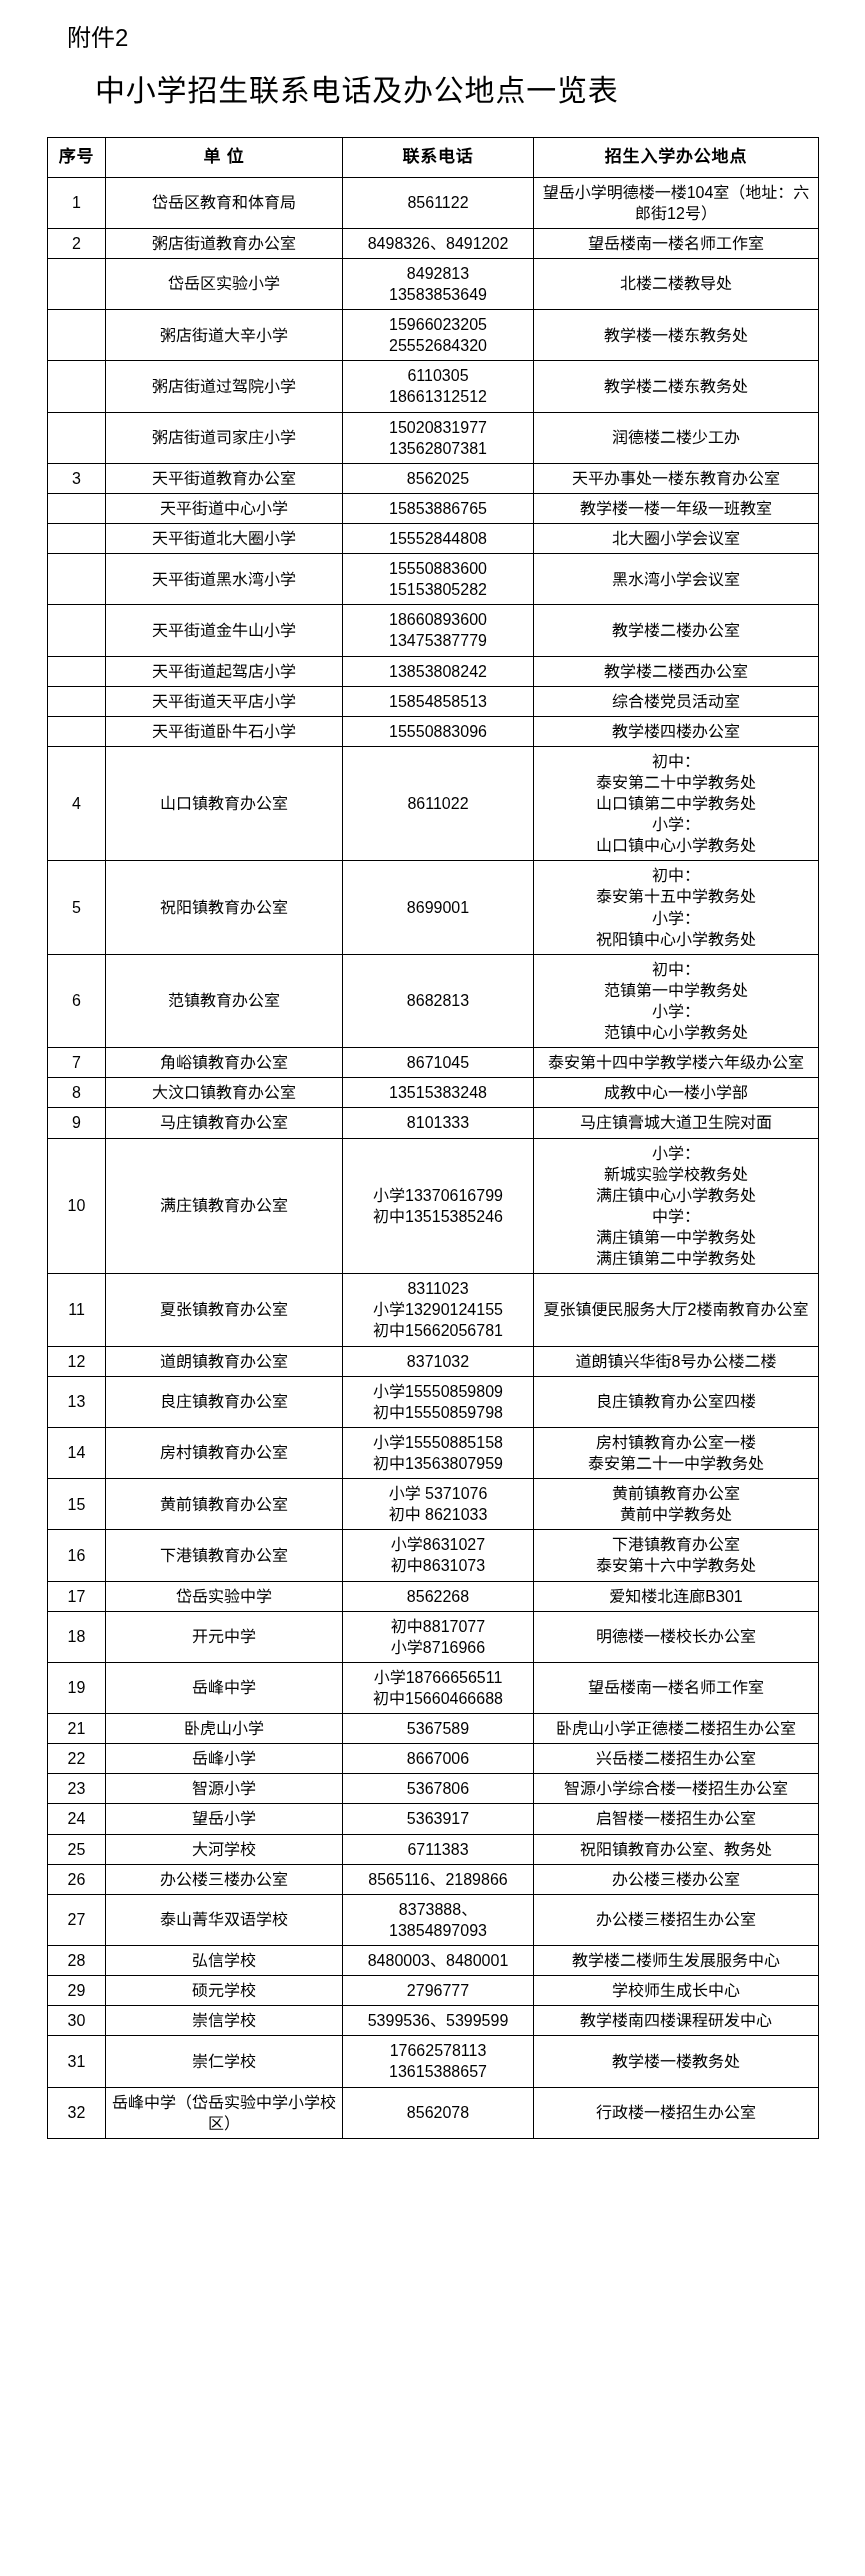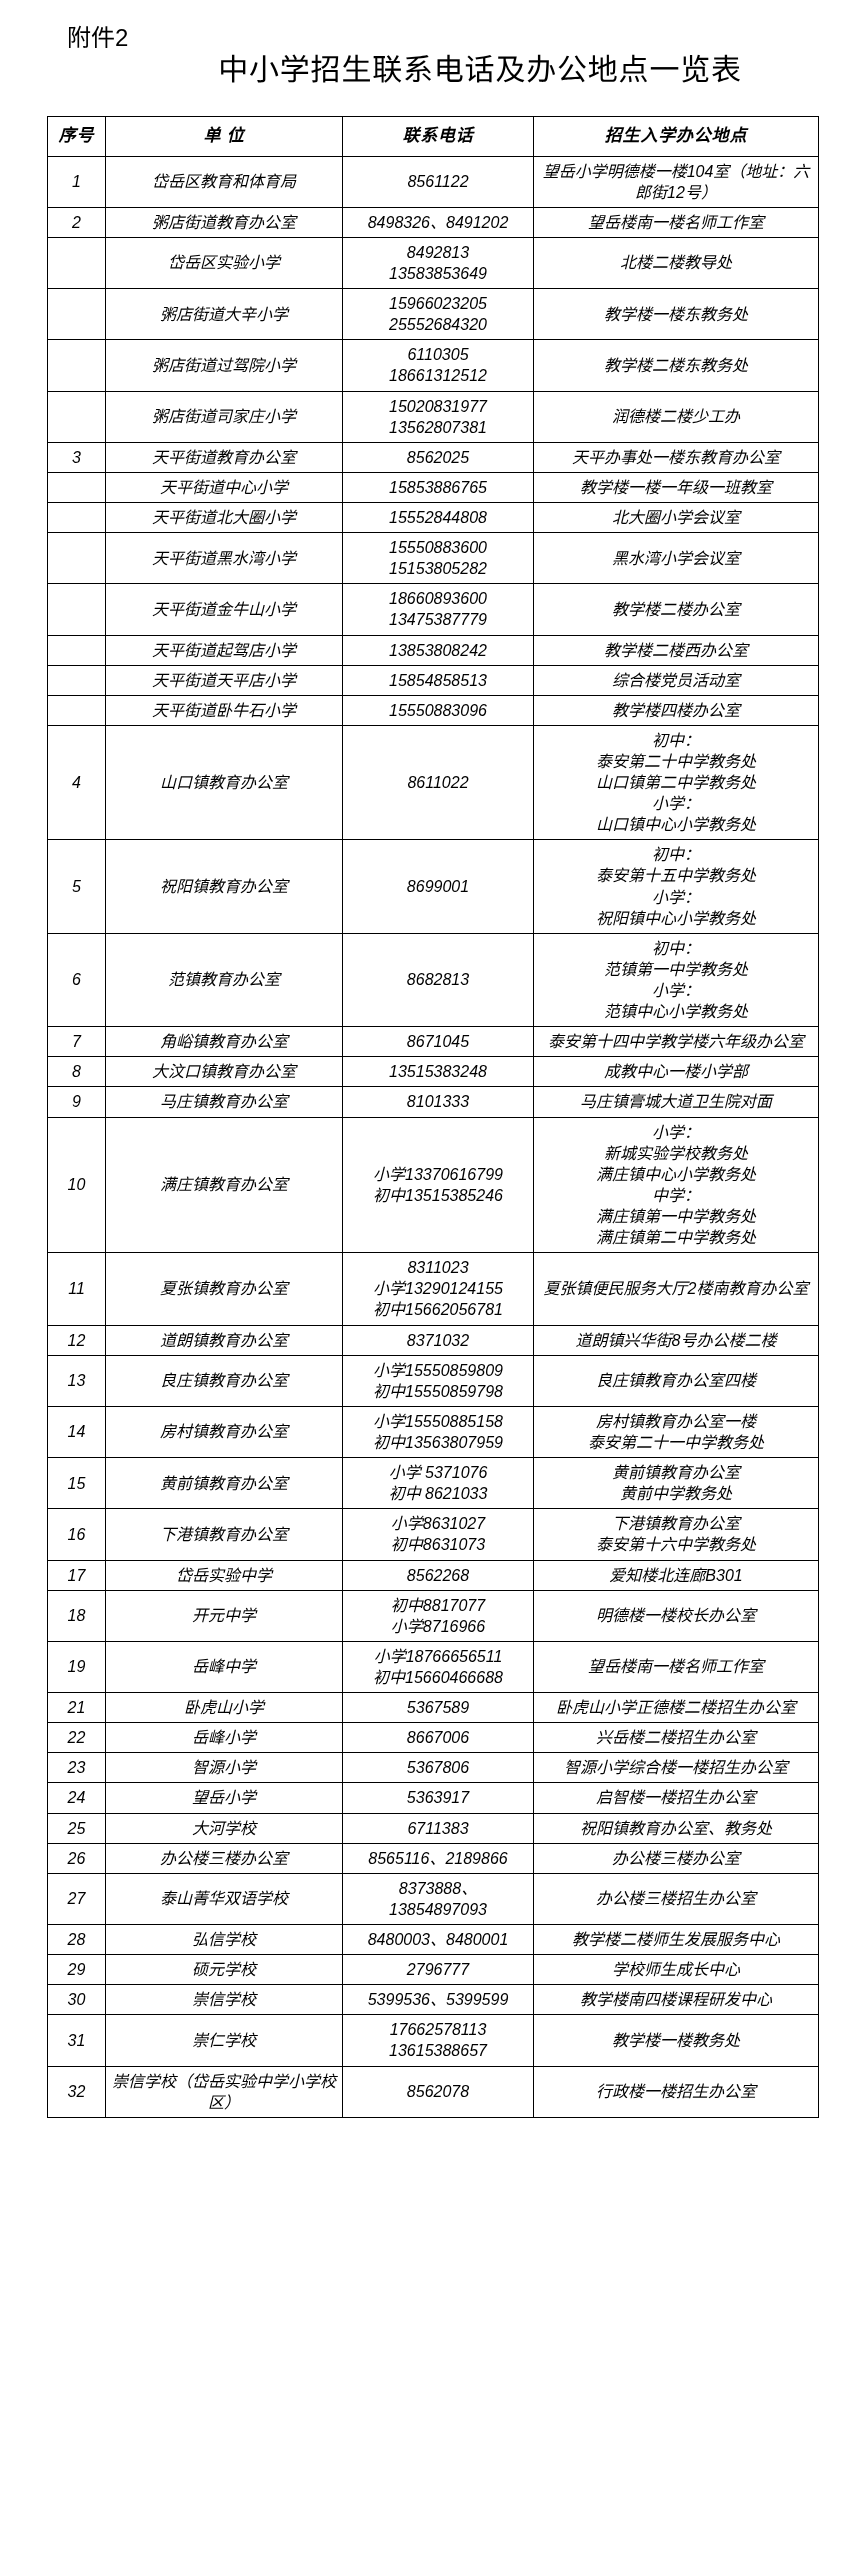--- a/index.html
+++ b/index.html
@@ -28,28 +28,26 @@
     font-weight: 400;
     line-height: 1.15;
     margin: 24px 0 0 67px;
     letter-spacing: 0px;
   }
   .doc-title {
     font-family: "Liberation Sans", "DejaVu Sans", sans-serif;
     font-size: 30px;
     font-weight: 400;
     line-height: 1.15;
-    margin: 1px 0 0 95px;
+    margin: 22px 0 0 95px;
     letter-spacing: 0.8px;
-    text-align: center;
   }
   .table-wrap {
     margin: 29px auto 9px auto;
     width: 771px;
-    font-style: italic;
   }
   table.reg {
     border-collapse: collapse;
     width: 771px;
     table-layout: fixed;
     border: 1.6px solid #000;
   }
   table.reg col.c-no    { width: 58px; }
   table.reg col.c-unit  { width: 237px; }
   table.reg col.c-tel   { width: 191px; }
@@ -387,21 +385,21 @@
           </tr>
           <tr>
             <td class="num">31</td>
             <td>崇仁学校</td>
             <td class="tel ml">17662578113
 13615388657</td>
             <td class="ml">教学楼一楼教务处</td>
           </tr>
           <tr>
             <td class="num">32</td>
-            <td>崇信学校（岱岳实验中学小学校区）</td>
+            <td>岳峰中学（岱岳实验中学小学校区）</td>
             <td class="tel ml">8562078</td>
             <td class="ml">行政楼一楼招生办公室</td>
           </tr>
         </tbody>
     </table>
   </div>
 
 </div>
 
 

